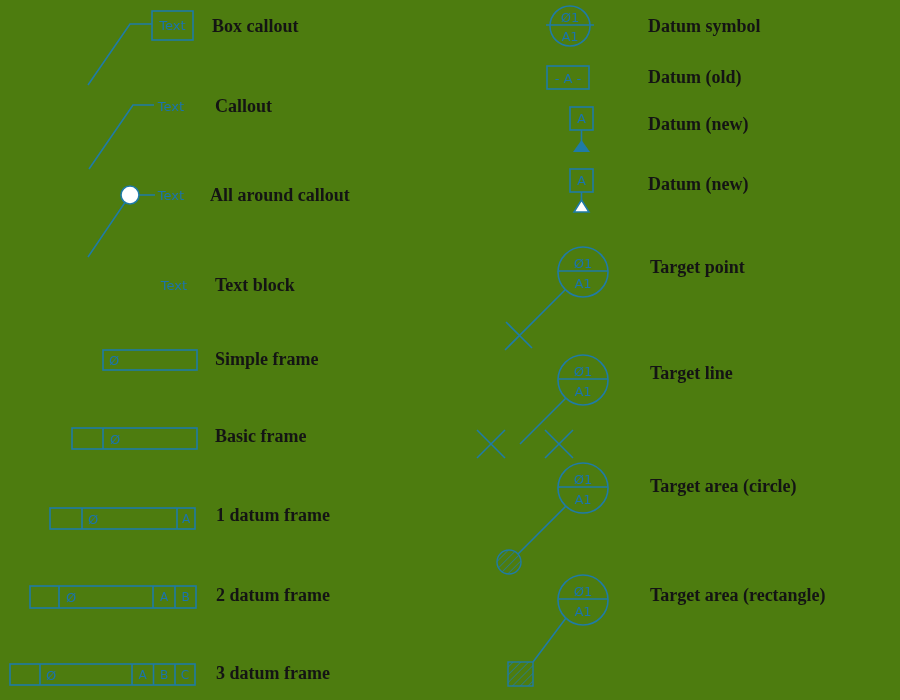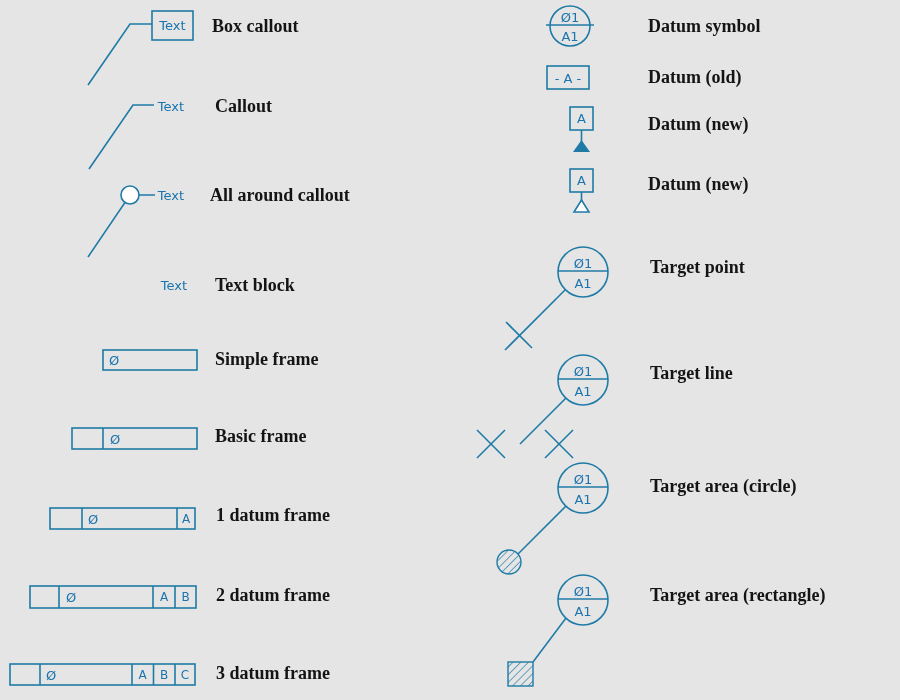--- a/index.html
+++ b/index.html
@@ -4,21 +4,21 @@
 <style>
   html, body {
     margin: 0;
     padding: 0;
     background: #ffffff;
   }
   .canvas {
     position: relative;
     width: 900px;
     height: 700px;
-    background: #e5e5e5;
+    background: #4d7c0f;
     overflow: hidden;
   }
   svg { display: block; }
   .stroke {
     stroke: #1f7ba6;
     stroke-width: 1.6;
     fill: none;
   }
   .fillshape {
     fill: #1f7ba6;

